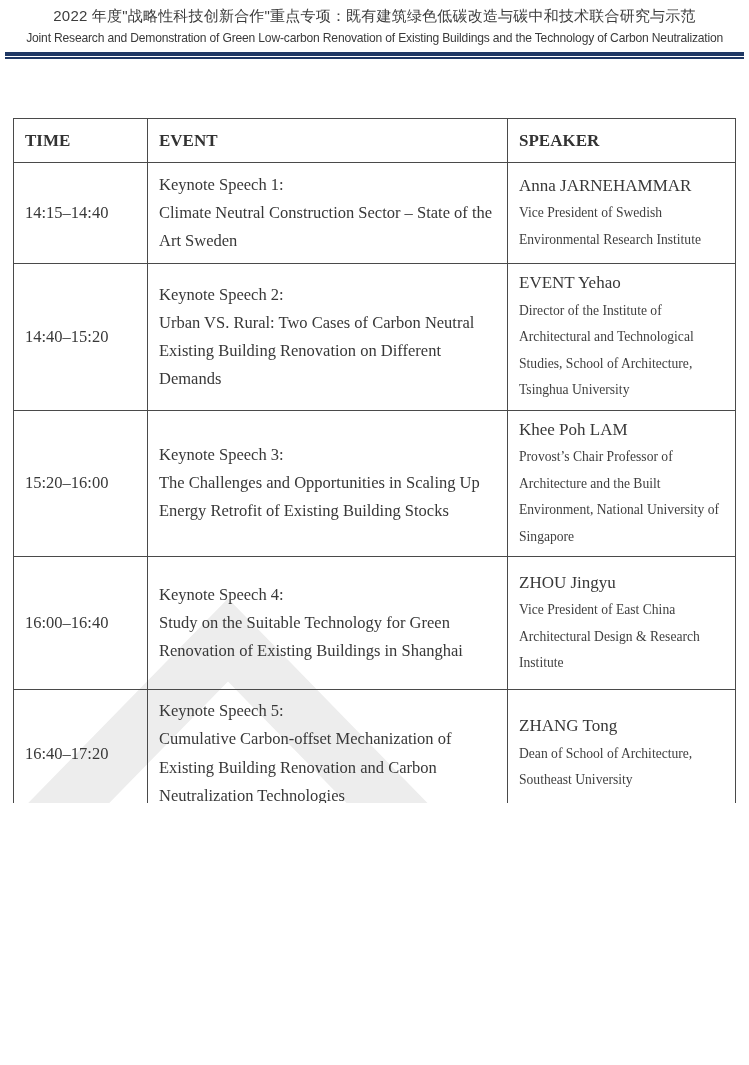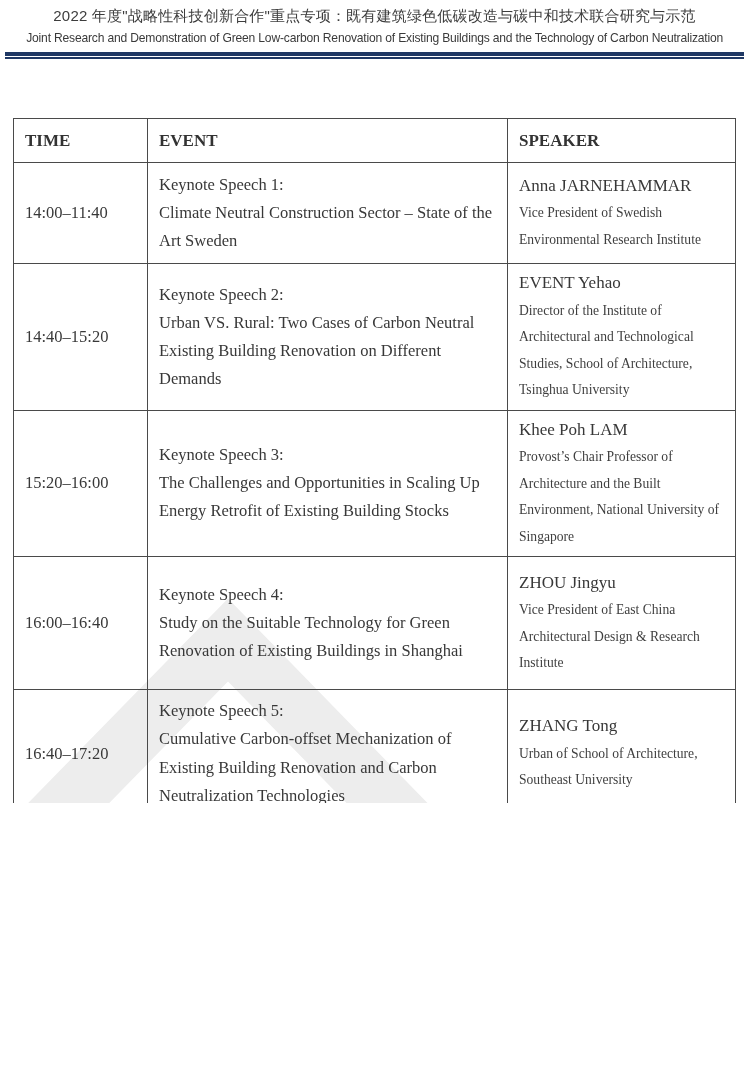--- a/index.html
+++ b/index.html
@@ -155,21 +155,21 @@
         <col class="c2">
         <col class="c3">
       </colgroup>
     <tbody>
       <tr class="r-cols">
         <th>TIME</th>
         <th>EVENT</th>
         <th>SPEAKER</th>
       </tr>
       <tr class="r-k1">
-        <td class="cell-time">14:00–11:40</td>
+        <td class="cell-time">14:15–14:40</td>
         <td class="cell-event">Keynote Speech 1:
 Climate Neutral Construction Sector – State of the Art Sweden</td>
         <td class="cell-speaker">
           <div class="sp-name">Anna JARNEHAMMAR</div>
           <div class="sp-title">Vice President of Swedish Environmental Research Institute</div>
         </td>
       </tr>
       <tr class="r-k2">
         <td class="cell-time">14:40–15:20</td>
         <td class="cell-event">Keynote Speech 2:
@@ -196,21 +196,21 @@
           <div class="sp-name">ZHOU Jingyu</div>
           <div class="sp-title">Vice President of East China Architectural Design &amp; Research Institute</div>
         </td>
       </tr>
       <tr class="r-k5">
         <td class="cell-time">16:40–17:20</td>
         <td class="cell-event">Keynote Speech 5:
 Cumulative Carbon-offset Mechanization of Existing Building Renovation and Carbon Neutralization Technologies</td>
         <td class="cell-speaker">
           <div class="sp-name">ZHANG Tong</div>
-          <div class="sp-title">Urban of School of Architecture, Southeast University</div>
+          <div class="sp-title">Dean of School of Architecture, Southeast University</div>
         </td>
       </tr>
       <tr class="r-panel">
         <td class="cell-time">17:20–18:00</td>
         <td class="cell-event" colspan="2">Panel Discussion</td>
       </tr>
     </tbody>
   </table>
 
   <div class="logos">

